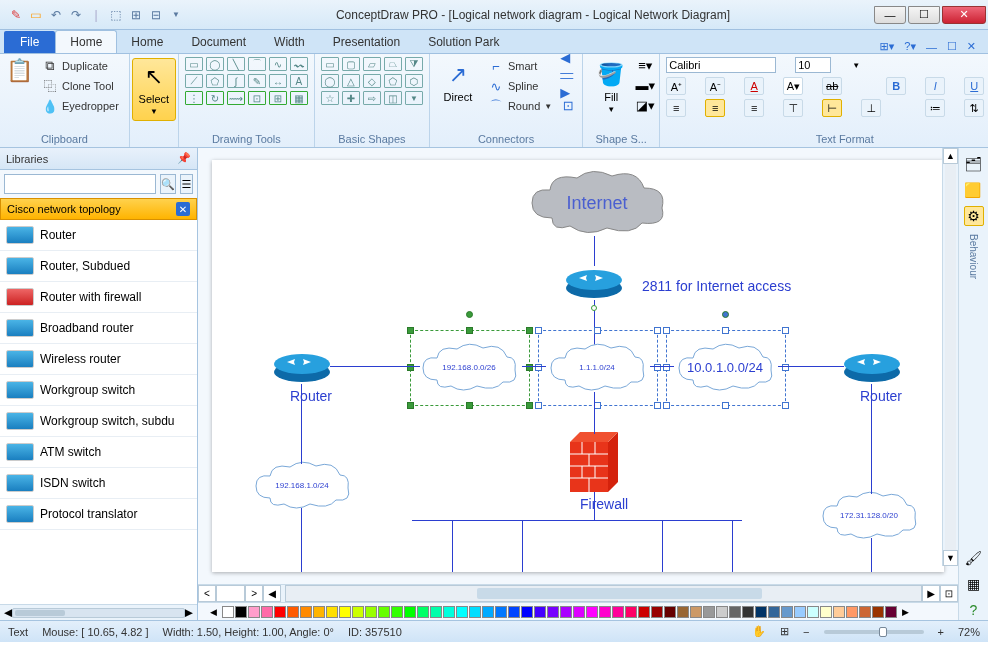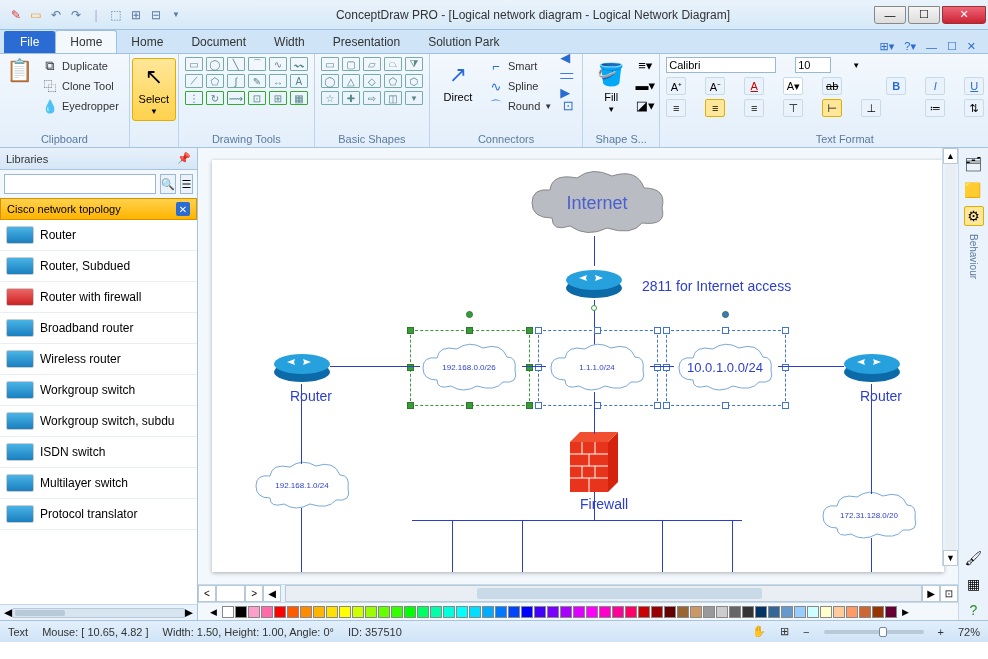--- a/index.html
+++ b/index.html
@@ -372,25 +372,25 @@
         <div class="lib-item">
           <div class="thumb"></div>
           <span>Workgroup switch</span>
         </div>
         <div class="lib-item">
           <div class="thumb"></div>
           <span>Workgroup switch, subdu</span>
         </div>
         <div class="lib-item">
           <div class="thumb"></div>
+          <span>ATM switch</span>
+        </div>
+        <div class="lib-item">
+          <div class="thumb"></div>
           <span>ISDN switch</span>
-        </div>
-        <div class="lib-item">
-          <div class="thumb"></div>
-          <span>Multilayer switch</span>
         </div>
         <div class="lib-item">
           <div class="thumb"></div>
           <span>Protocol translator</span>
         </div>
       </div>
     <div class="lib-scrollbar-bottom">
       <span>◀</span>
       <div class="track">
           <div class="thumb-h"></div>

